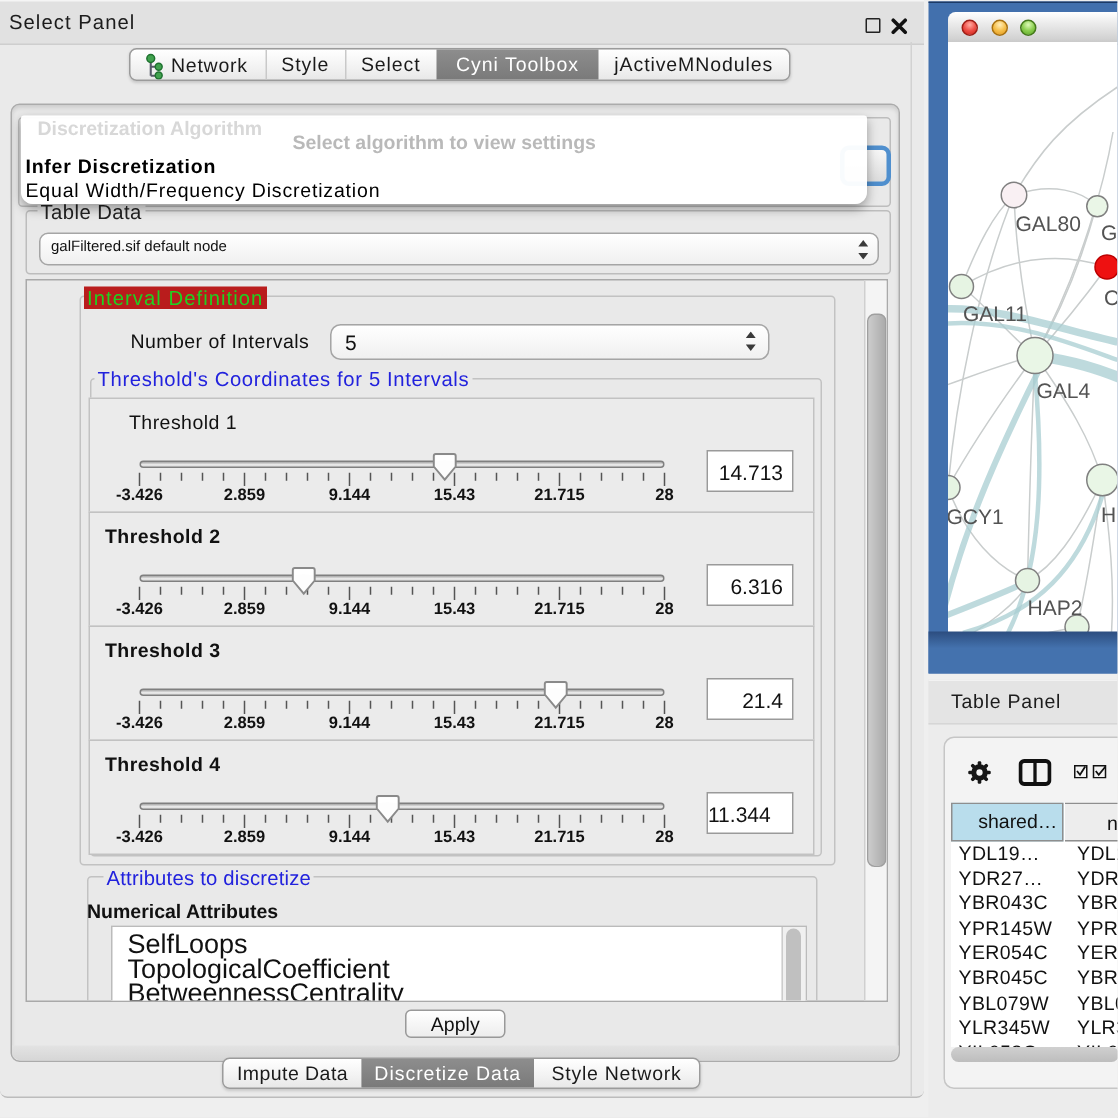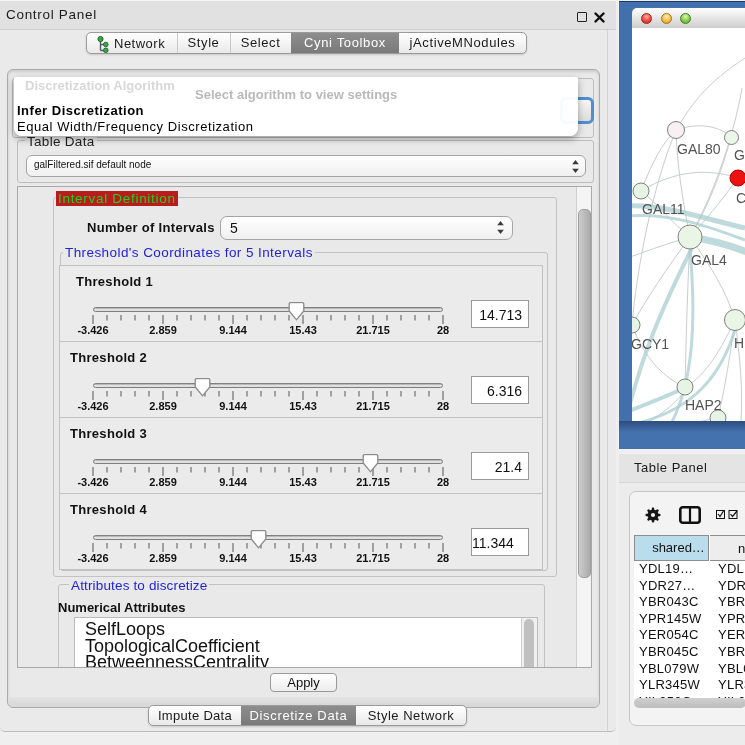--- a/index.html
+++ b/index.html
@@ -4,21 +4,21 @@
 body{width:745px;height:745px;background:#efefef;font-family:"Liberation Sans",sans-serif;position:relative;overflow:hidden}
 .a{position:absolute}
 .gbox{position:absolute;border:1px solid #bdbdbd;border-radius:3px}
 .gtitle{position:absolute;font-size:13.5px;letter-spacing:.3px;color:#222;background:transparent;padding:0 2px}
 </style></head>
 <body>
 
 <div class="a" style="left:0;top:0;width:616px;height:731px;background:#eaeaea;border-bottom:1px solid #bcbcbc;border-radius:0 0 5px 5px">
 
   <div class="a" style="left:0;top:0;width:616px;height:28px;background:#e1e1e1;border-top:1px solid #f5f5f5;border-bottom:1px solid #cecece">
-    <div class="a" style="left:6px;top:6px;font-size:13.5px;letter-spacing:.7px;color:#1c1c1c">Control Panel</div>
+    <div class="a" style="left:6px;top:6px;font-size:13.5px;letter-spacing:.7px;color:#1c1c1c">Select Panel</div>
 
     <div class="a" style="left:577px;top:11px;width:8px;height:8px;border:1.5px solid #222;border-radius:1px"></div>
 
     <svg class="a" style="left:594px;top:11px" width="11" height="11" viewBox="0 0 11 11">
         <path d="M1.5 1.5 L9.5 9.5 M9.5 1.5 L1.5 9.5" stroke="#111" stroke-width="2.4" stroke-linecap="round"></path>
       </svg>
   </div>
 
   <div class="a" style="left:86px;top:32px;width:439px;height:20px;border:1px solid #9b9b9b;border-radius:5px;background:linear-gradient(#ffffff,#f2f2f2 60%,#e8e8e8);box-shadow:0 1px 2px rgba(0,0,0,.15)">
     <div class="a" style="left:0;top:0;width:90px;height:20px;border-right:1px solid #c9c9c9">
@@ -56,34 +56,34 @@
     </div>
 
     <div class="a" style="left:9px;top:116px;width:573px;height:480px;border:1px solid #a9a9a9;background:#e9e9e9;overflow:hidden">
 
       <div class="a" style="left:558px;top:0;width:15px;height:480px;background:#f4f4f4;border-left:1px solid #cfcfcf"></div>
       <div class="a" style="left:560px;top:22px;width:11px;height:367px;background:linear-gradient(90deg,#cccccc,#ababab);border-radius:5px;border:1px solid #9f9f9f"></div>
 
       <div class="gbox" style="left:35px;top:10px;width:502px;height:378px;border-color:#c2c2c2"></div>
       <div class="gtitle" style="left:38px;top:4px;color:#21d021;background:#b91c1c;letter-spacing:.7px">Interval Definition</div>
 
-      <div class="a" style="left:69px;top:33px;font-size:13px;letter-spacing:.3px;font-weight:bold;color:#111">Number of Intervals</div>
+      <div class="a" style="left:69px;top:33px;font-size:13px;letter-spacing:.3px;font-weight:normal;color:#111">Number of Intervals</div>
       <div class="a" style="left:202px;top:29px;width:291px;height:22px;border:1px solid #a5a5a5;border-radius:7px;background:linear-gradient(#ffffff,#f0f0f0)">
         <div class="a" style="left:9px;top:3px;font-size:14px;color:#111">5</div>
         <svg class="a" style="left:276px;top:4px" width="7" height="13" viewBox="0 0 7 13">
             <path d="M3.5 0 L6.8 4.3 L0.2 4.3 Z" fill="#3a3a3a"></path>
             <path d="M3.5 13 L6.8 8.7 L0.2 8.7 Z" fill="#3a3a3a"></path>
           </svg>
       </div>
 
       <div class="gbox" style="left:42px;top:65px;width:486px;height:317px;border-color:#c2c2c2"></div>
       <div class="gtitle" style="left:45px;top:58px;color:#2222dd;background:#e9e9e9;letter-spacing:.42px">Threshold's Coordinates for 5 Intervals</div>
 
       <div class="a" style="left:41px;top:78px;width:482px;height:75px;border:1px solid #c2c2c2;background:#ebebeb">
-      <div class="a" style="left:16px;top:8px;font-size:13px;font-weight:bold;letter-spacing:.3px;color:#111">Threshold 1</div>
+      <div class="a" style="left:26px;top:8px;font-size:13px;font-weight:normal;letter-spacing:.3px;color:#111">Threshold 1</div>
       <div class="a" style="left:33px;top:41px;width:348px;height:3px;background:linear-gradient(#a6a6a6,#ededed 60%,#d5d5d5);border:1px solid #7f7f7f;border-radius:3px"></div>
       <svg class="a" style="left:0;top:49px" width="482" height="10" viewBox="0 0 482 10">
             <g stroke="#555" stroke-width="1">
               <line x1="33.0" y1="0" x2="33.0" y2="9"></line>
               <line x1="47.0" y1="0" x2="47.0" y2="5.5"></line>
               <line x1="61.0" y1="0" x2="61.0" y2="5.5"></line>
               <line x1="75.0" y1="0" x2="75.0" y2="5.5"></line>
               <line x1="89.0" y1="0" x2="89.0" y2="5.5"></line>
               <line x1="103.0" y1="0" x2="103.0" y2="9"></line>
               <line x1="117.0" y1="0" x2="117.0" y2="5.5"></line>

